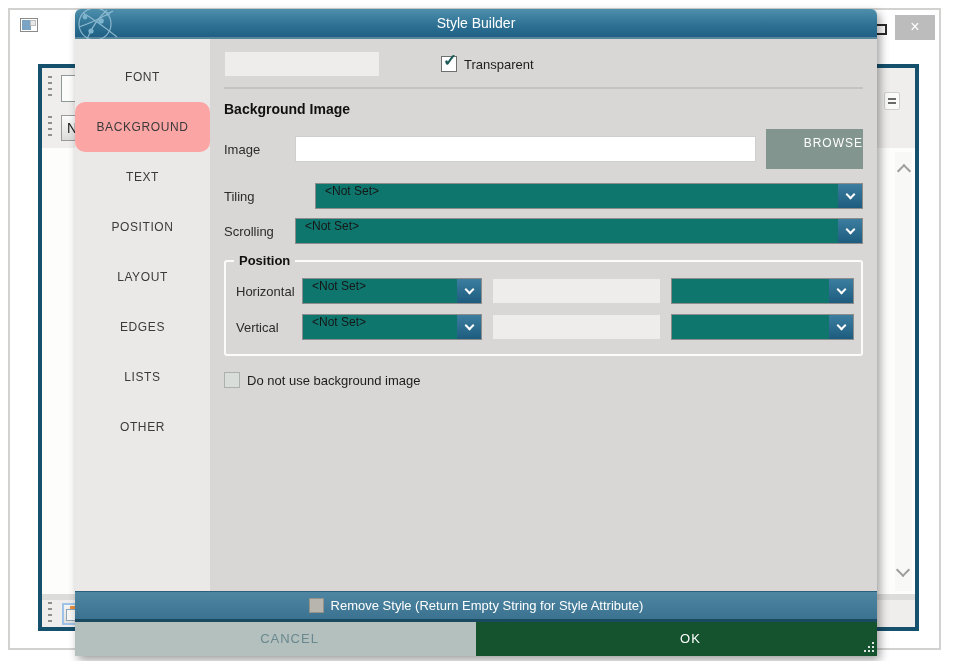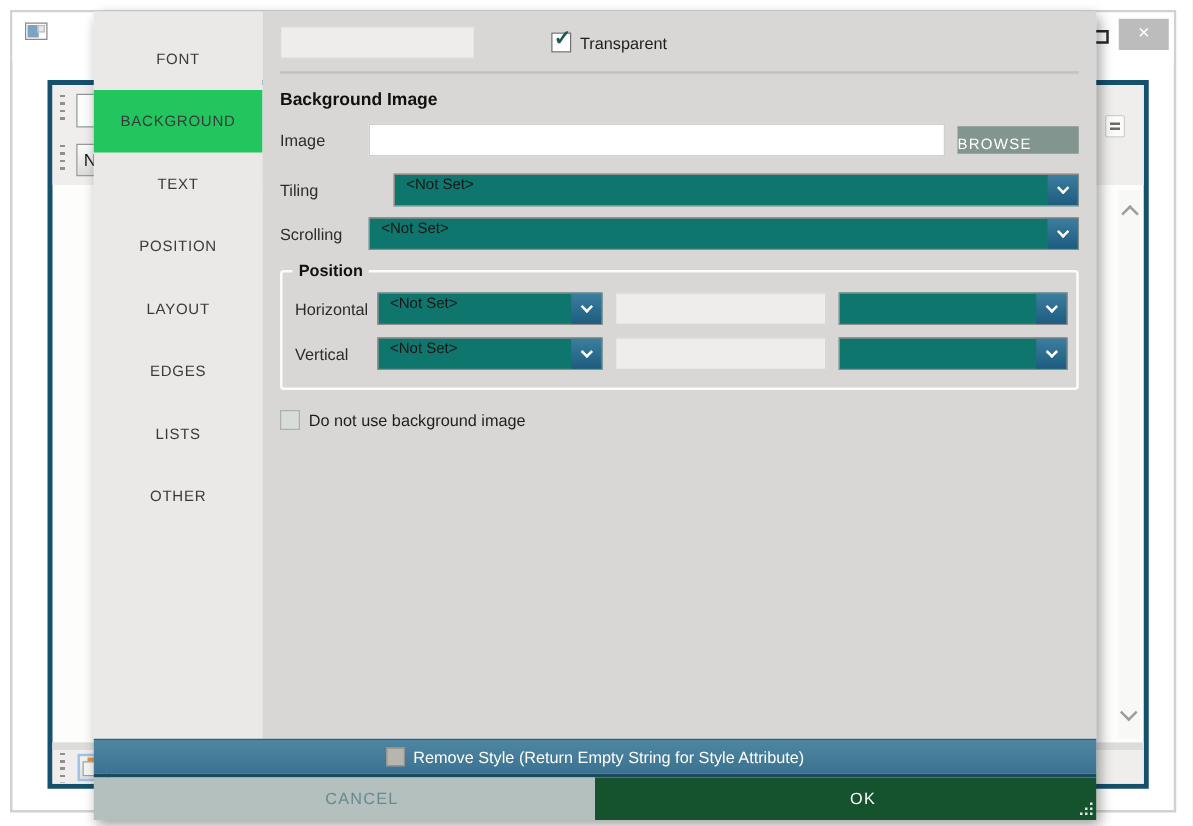--- a/index.html
+++ b/index.html
@@ -54,42 +54,42 @@
   .dlg-titlebar { position:relative; height:30px; flex:0 0 30px; border-radius:6px 6px 0 0;
                   background:linear-gradient(180deg,#4e8fac 0%,#2f7294 55%,#1f6084 100%);
                   border-bottom:2px solid #57869d; }
   .dlg-title { position:absolute; left:0; right:0; top:0; height:28px; line-height:28px;
                text-align:center; color:#ffffff; font-size:14px; }
   .logo { position:absolute; left:2px; top:0; }
   .dlg-body { flex:1; display:flex; min-height:0; }
   .sidebar { flex:0 0 135px; background:#eae9e7; padding-top:13px; }
   .tab { height:50px; display:flex; align-items:center; justify-content:center;
          font-size:12px; letter-spacing:.6px; color:#3a3a3a; cursor:default; }
-  .tab.sel { background:#22c55e; }
+  .tab.sel { background:#fca5a5;border-radius:10px; }
   .content { flex:1; background:#d8d7d5; padding:12px 14px 0 14px; overflow:hidden; }
 
   .heading { font-size:14px; font-weight:bold; color:#101010; margin-bottom:12px; }
   .row { display:flex; align-items:center; }
   .lbl { flex:0 0 71px; font-size:13px; color:#2b2b2b; }
   .lbl-sm { flex:0 0 66px; font-size:13px; color:#2b2b2b; }
 
   .txt { height:26px; border:1px solid #cfcfcd; background:#ffffff; font-size:12px;
          padding:0 6px; font-family:"Liberation Sans",sans-serif; }
   .txt:disabled,.txt.dim { background:#eeedec; border-color:#d8d7d5; }
   .color-input { width:156px; }
 
   .cb { position:relative; width:16px; height:16px; background:#ffffff; border:1px solid #6f6f6f; flex:0 0 16px; }
   .cb .mark { position:absolute; left:1px; top:-7px; color:#1c5a58; font-size:17px; font-weight:bold; }
   .cb.dim { background:#d9ddda; border-color:#adb1ae; }
   .cb-label { margin-left:7px; font-size:13px; color:#1d1d1d; }
 
   .divider { height:2px; background:#c2c2c0; margin:10px 0 12px 0; }
 
-  .browse-btn { flex:0 0 97px; height:22px; margin-left:10px; background:#82958f; color:#ffffff;
-                font-size:12px; letter-spacing:1px; text-align:left; line-height:28px; }
+  .browse-btn { flex:0 0 97px; height:40px; margin-left:10px; background:#82958f; color:#ffffff;
+                font-size:12px; letter-spacing:1px; text-align:right; line-height:28px; }
 
   .dd { height:26px; background:#0f766e; border:1px solid #8c8c8c; display:flex; align-items:flex-start;
         position:relative; }
   .dd .dd-val { flex:1; font-size:12px; color:#161616; padding-left:9px; }
   .dd .dd-btn { flex:0 0 24px; height:100%; background:linear-gradient(180deg,#3c7fa0 0%,#3c7ea0 0%,#1d5c7e 100%);
                 background:linear-gradient(180deg,#3c7ea0,#1d5c7e); display:flex; align-items:center; justify-content:center; }
   .dd .dd-chev { width:7px; height:7px; border-right:2px solid #ffffff; border-bottom:2px solid #ffffff;
                  transform:rotate(45deg); margin-top:-3px; }
   .dd.grow { flex:1; }
 
@@ -147,20 +147,39 @@
     </div>
 
     <div class="dp-statusbar">
       <div class="grip"></div>
       <div class="design-icon"></div>
     </div>
   </div>
 </div>
 
 <div class="dialog">
+  <div class="dlg-titlebar">
+    <span class="logo">
+      <svg width="52" height="30" viewBox="0 0 52 30">
+        <g fill="none" stroke="#9cc4d8" stroke-width="1.2" opacity="0.85">
+          <circle cx="18" cy="15" r="16"></circle>
+          <path d="M6 4 C 20 12, 30 20, 40 28"></path>
+          <path d="M2 18 C 14 14, 26 8, 36 2"></path>
+          <path d="M10 30 C 14 20, 20 10, 30 1"></path>
+        </g>
+        <g fill="#7db3cd">
+          <circle cx="8" cy="8" r="2.4"></circle>
+            <circle cx="24" cy="12" r="2.8"></circle>
+          <circle cx="14" cy="22" r="2.6"></circle>
+            <circle cx="31" cy="5" r="2"></circle>
+        </g>
+      </svg>
+    </span>
+    <div class="dlg-title">Style Builder</div>
+  </div>
 
   <div class="dlg-body">
     <div class="sidebar">
       <div class="tab">FONT</div>
       <div class="tab sel">BACKGROUND</div>
       <div class="tab">TEXT</div>
       <div class="tab">POSITION</div>
       <div class="tab">LAYOUT</div>
       <div class="tab">EDGES</div>
       <div class="tab">LISTS</div>

